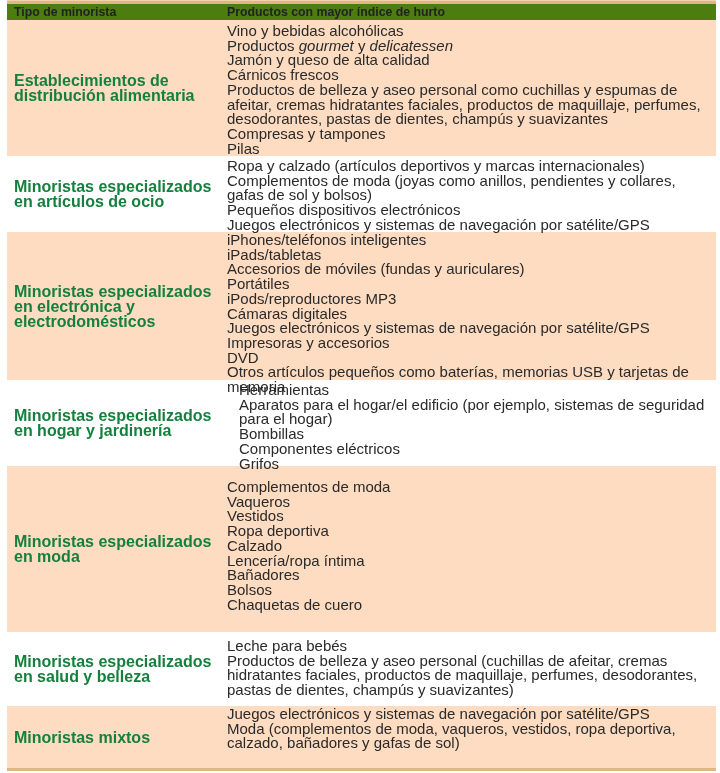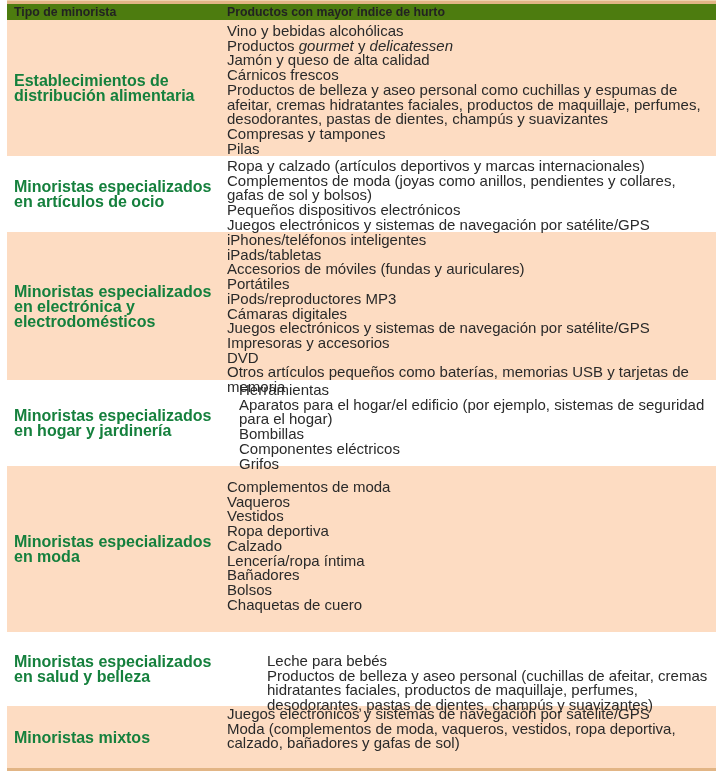--- a/index.html
+++ b/index.html
@@ -85,21 +85,21 @@
           <span class="item">Ropa deportiva</span>
           <span class="item">Calzado</span>
           <span class="item">Lencería/ropa íntima</span>
           <span class="item">Bañadores</span>
           <span class="item">Bolsos</span>
           <span class="item">Chaquetas de cuero</span>
         </div>
       </div>
       <div class="row plain" style="height: 74px;">
         <div class="c1">Minoristas especializados en salud y belleza</div>
-        <div class="c2" style="padding-top: 22px; margin-left: 40px;">
+        <div class="c2" style="padding-top: 7px;">
           <span class="item">Leche para bebés</span>
           <span class="item">Productos de belleza y aseo personal (cuchillas de afeitar, cremas hidratantes faciales, productos de maquillaje, perfumes, desodorantes, pastas de dientes, champús y suavizantes)</span>
         </div>
       </div>
       <div class="row shaded" style="height: 62px; background: rgb(253, 220, 194);">
         <div class="c1">Minoristas mixtos</div>
         <div class="c2" style="padding-top: 1px;">
           <span class="item">Juegos electrónicos y sistemas de navegación por satélite/GPS</span>
           <span class="item">Moda (complementos de moda, vaqueros, vestidos, ropa deportiva, calzado, bañadores y gafas de sol)</span>
         </div>

